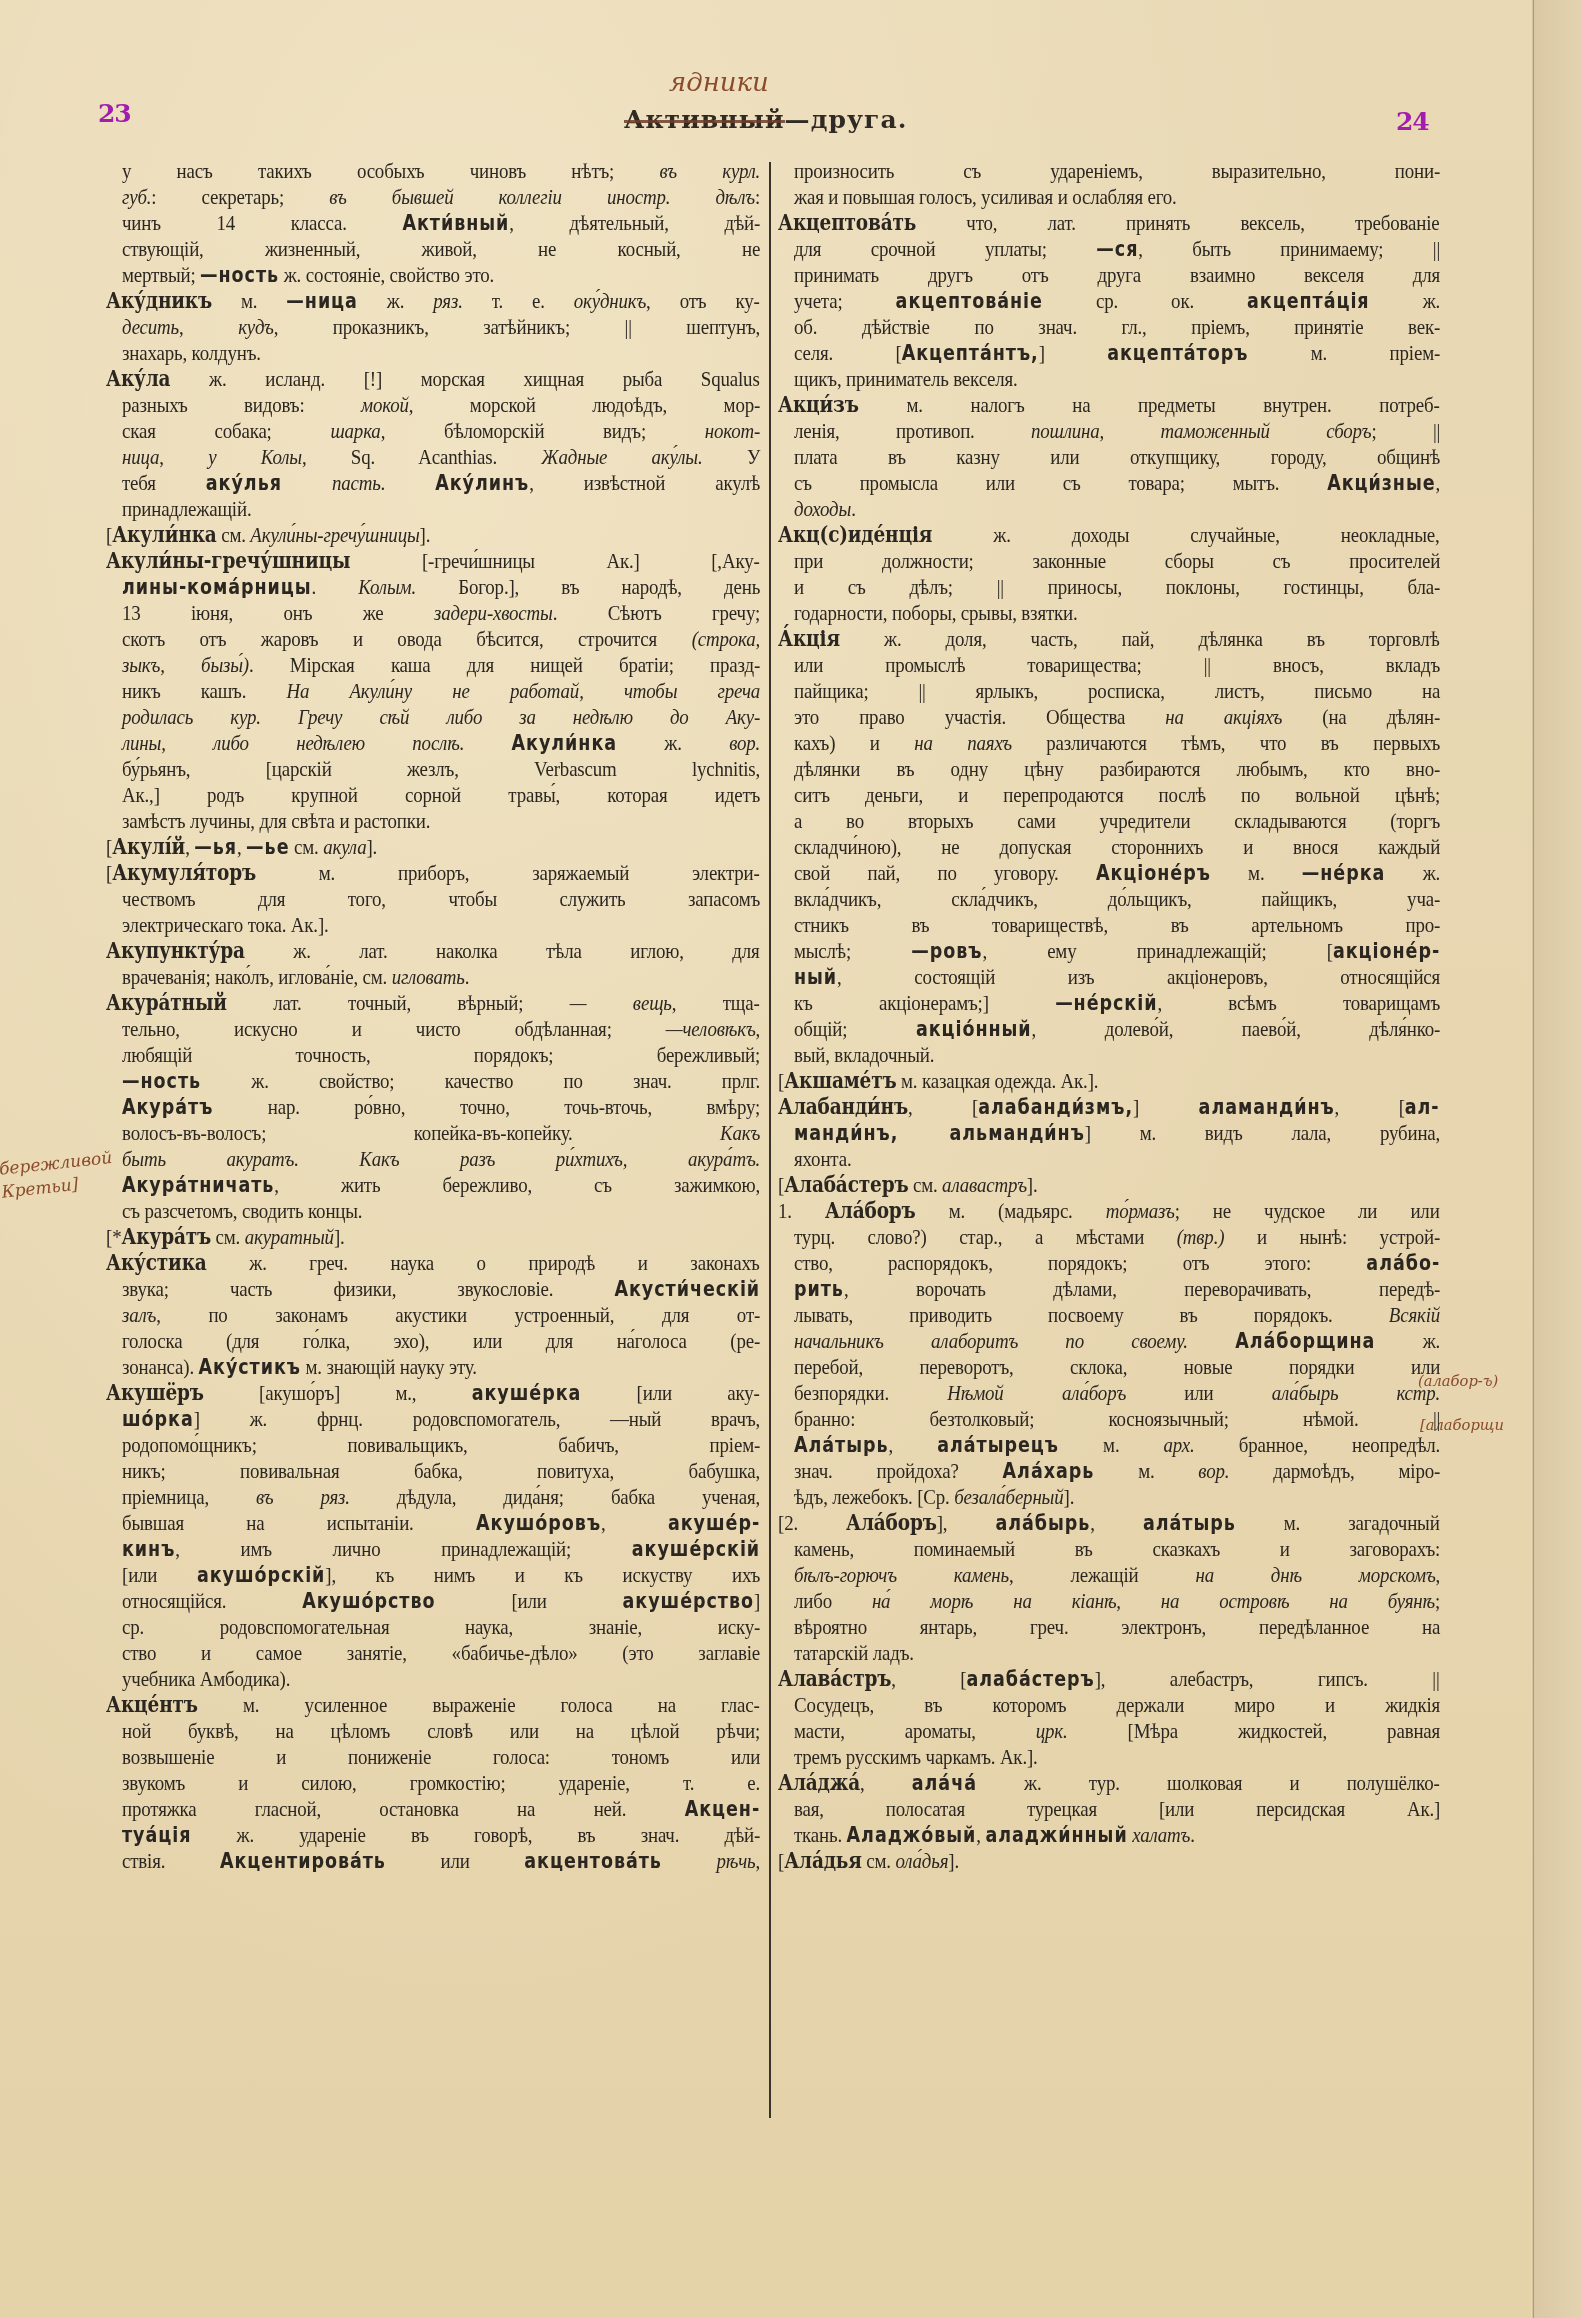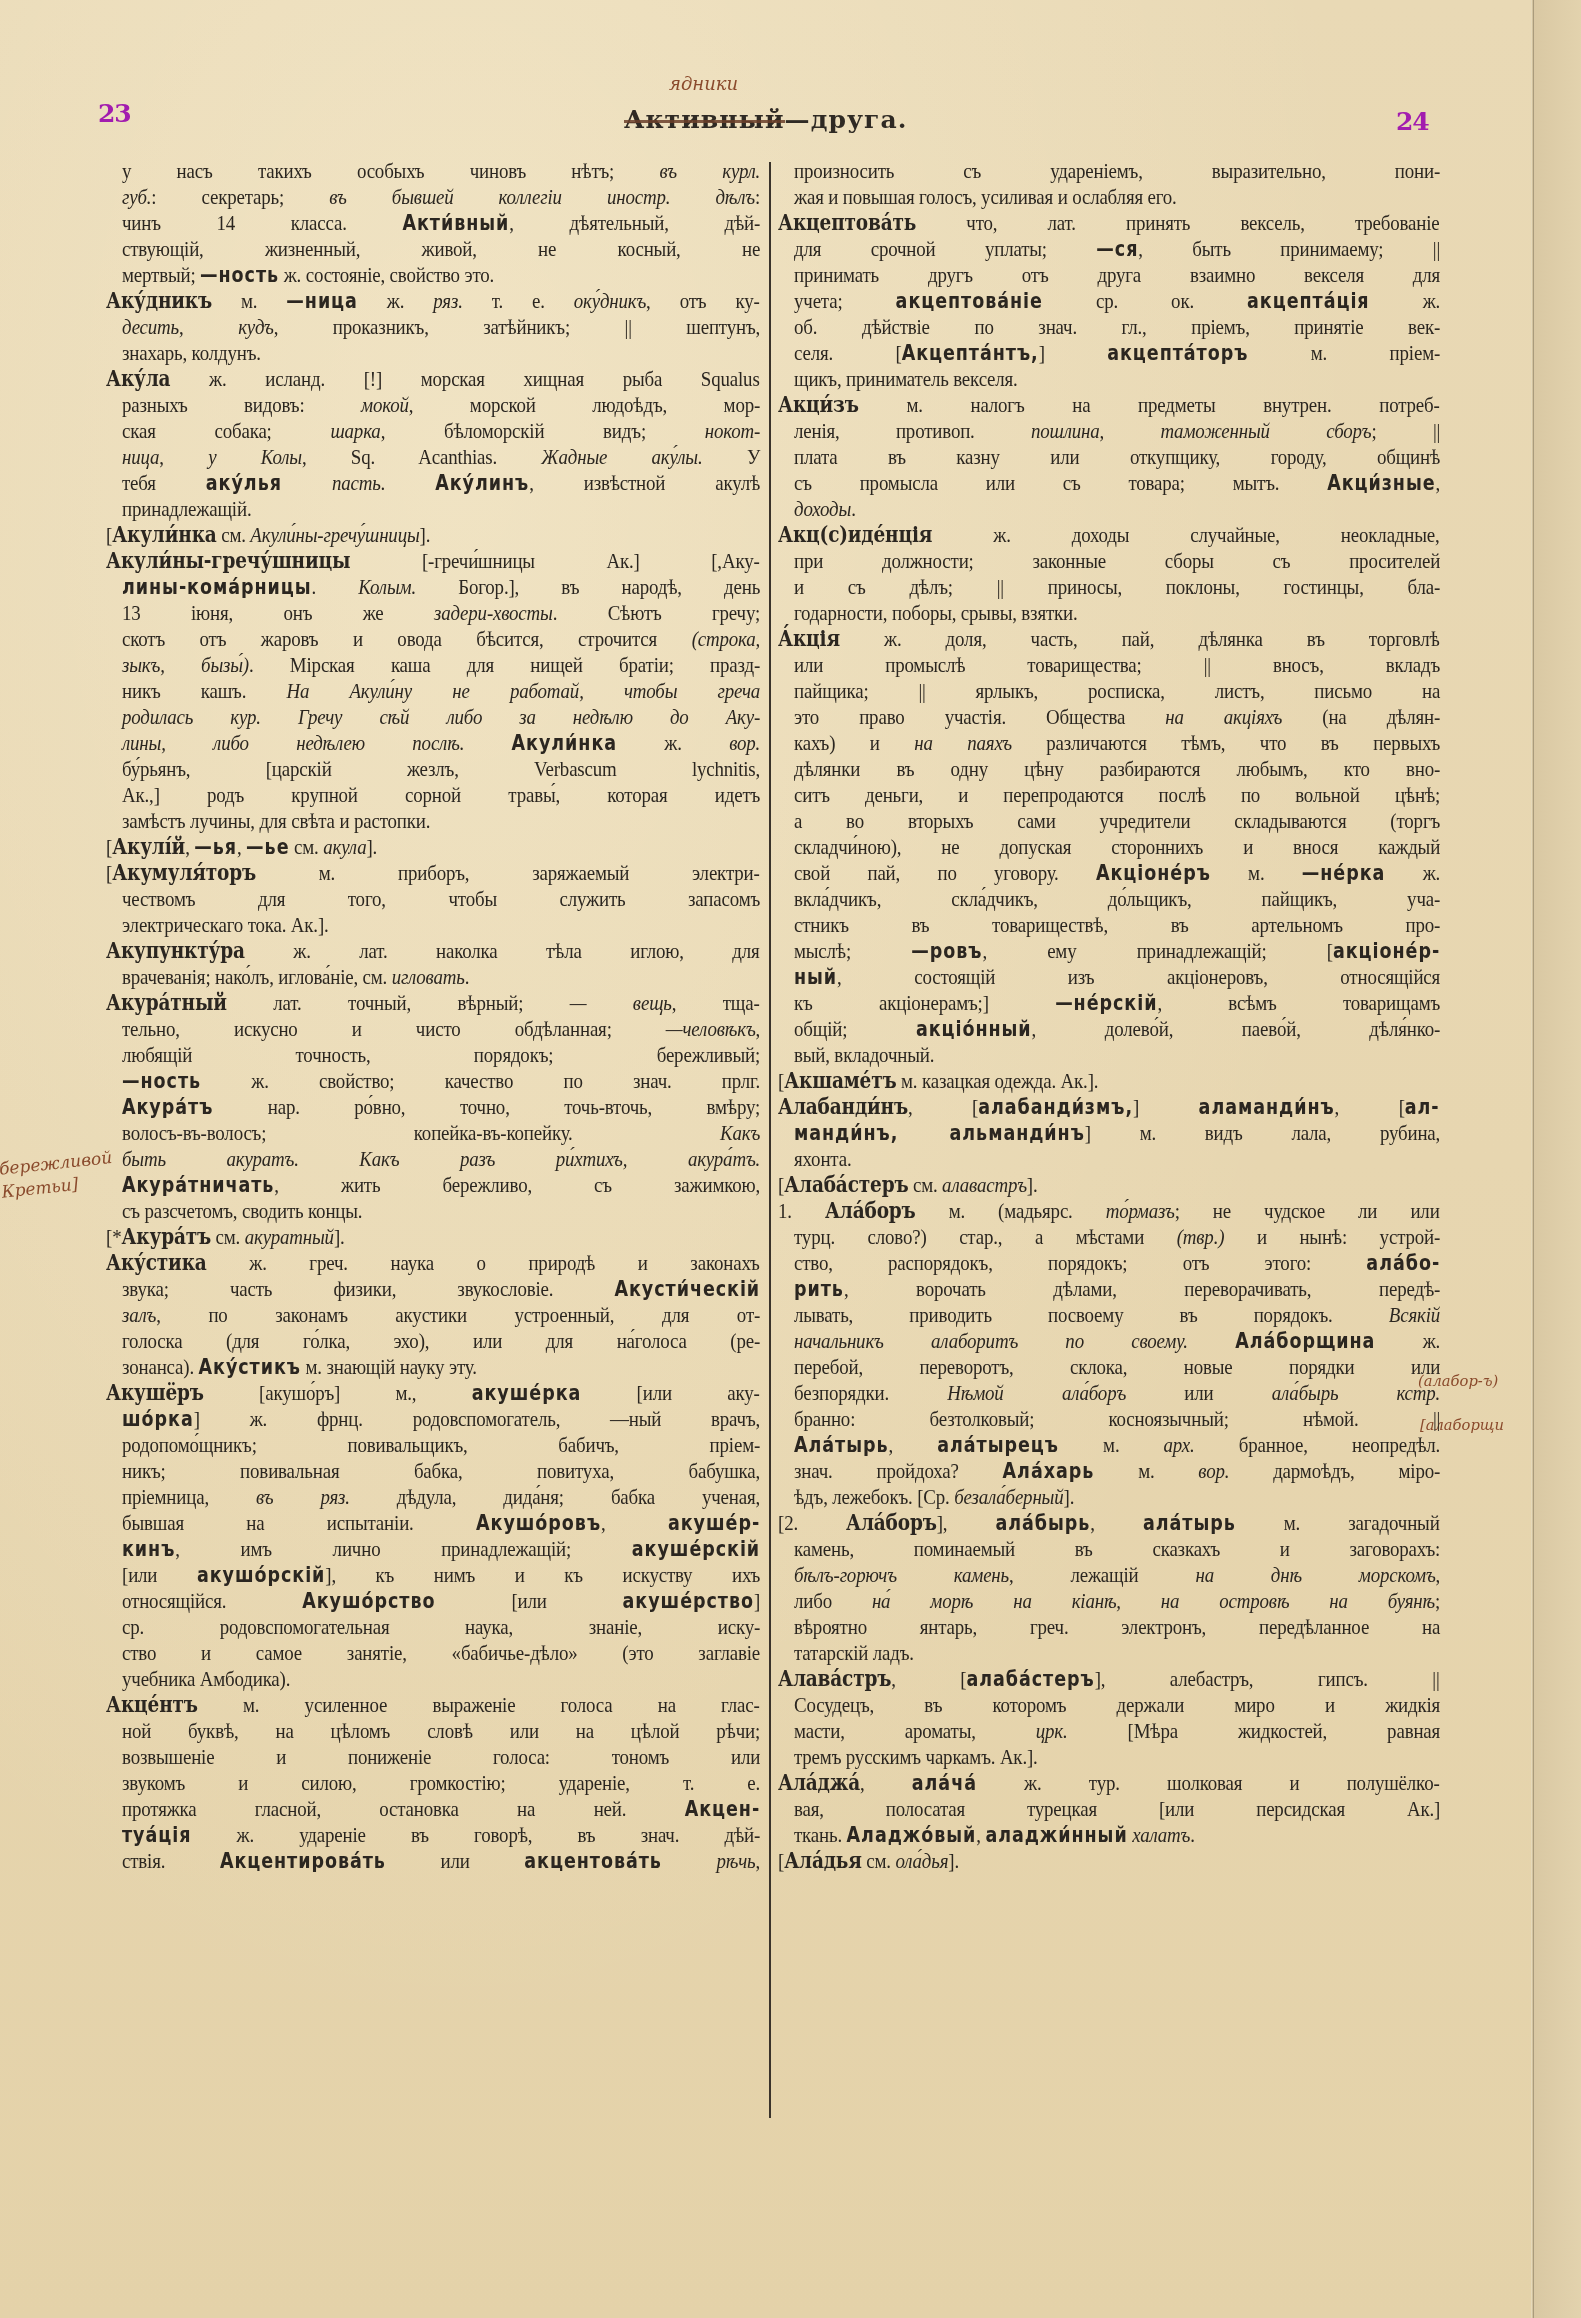--- a/index.html
+++ b/index.html
@@ -67,21 +67,21 @@
 <div class="paper"></div>
 <div class="page-edge"></div>
 <div class="beyond"></div>
 
 <div class="page-num" style="left:98px;top:99px;">23</div>
 <div class="page-num" style="left:1396px;top:107px;text-align:center;">24</div>
 
 <div class="running-head">
   <span class="struck">Активный</span><span>—друга.</span>
 </div>
-<div class="handnote" style="left:669px;top:73px;font-size:18px;">ядники</div>
+<div class="handnote" style="left:669px;top:67px;font-size:26px;">ядники</div>
 
 <div class="handnote" style="left:0px;top:1151px;font-size:17px;transform:rotate(-6deg);width:130px;white-space:normal;line-height:23px;">бережливой Кретьи]</div>
 <div class="handnote" style="left:1418px;top:1345px;font-size:14.7px;margin-top:27px;">(алабор-ъ)</div>
 <div class="handnote" style="left:1420px;top:1416px;font-size:14.7px;">[алаборщи</div>
 
 <div class="col-divider"></div>
 
 <div class="column col-left" id="col-left">
     <div class="line">у насъ такихъ особыхъ чиновъ нѣтъ; <i>въ курл.</i></div>
     <div class="line"><i>губ.</i>: секретарь; <i>въ бывшей коллегіи иностр. дѣлъ</i>:</div>

